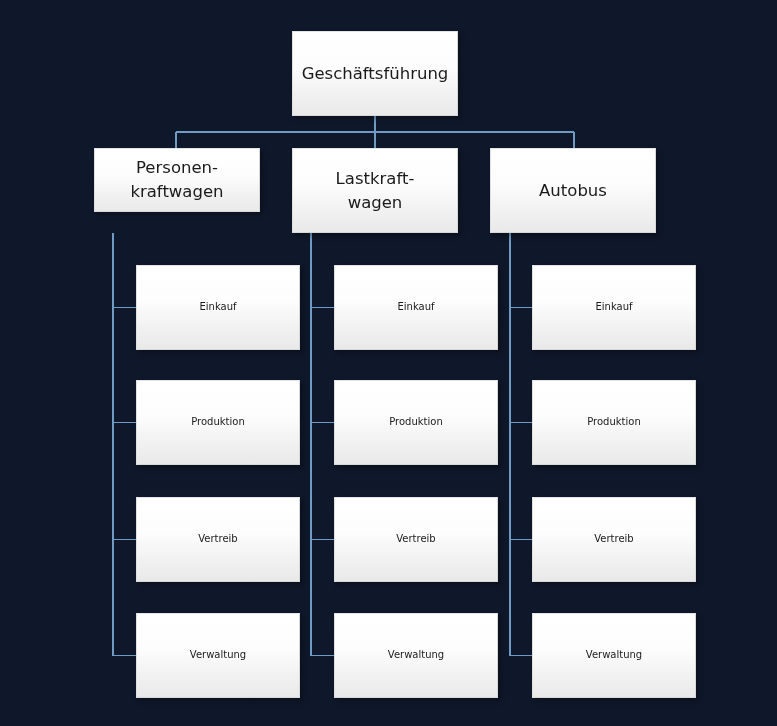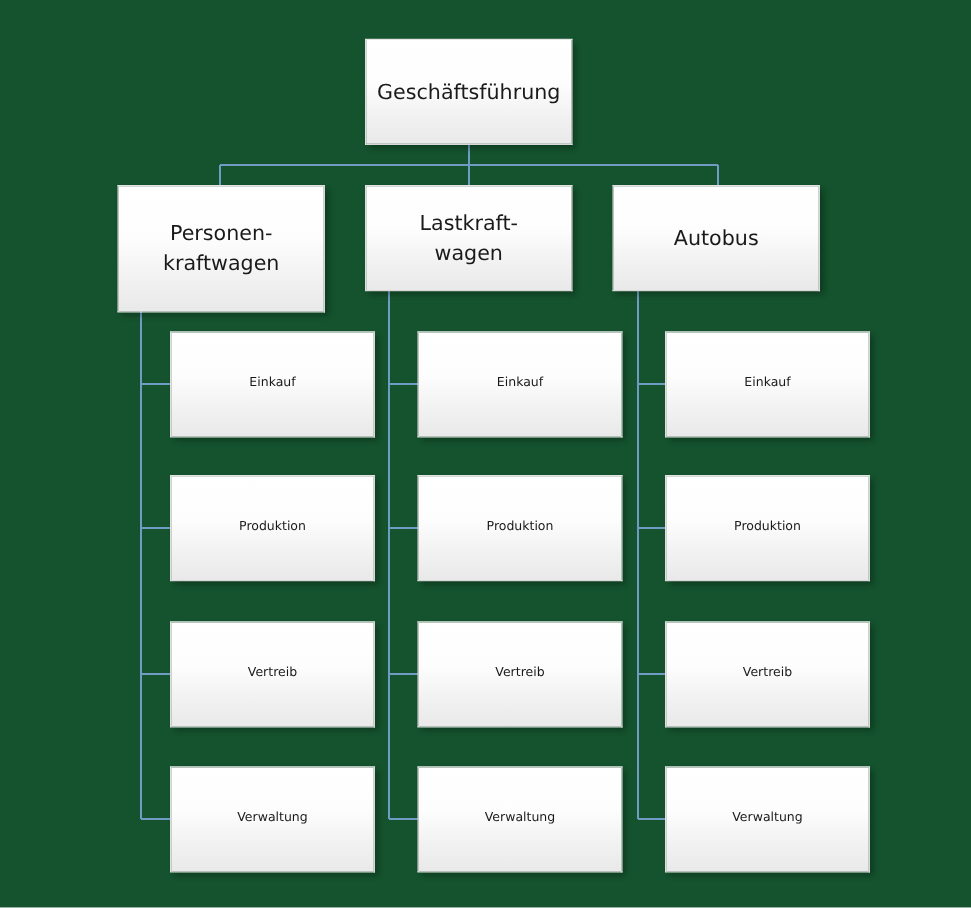--- a/index.html
+++ b/index.html
@@ -7,21 +7,21 @@
     padding: 0;
     background: #ffffff;
   }
   body {
     font-family: "DejaVu Sans", "Liberation Sans", sans-serif;
   }
   #chart-root {
     position: relative;
     width: 777px;
     height: 726px;
-    background: #14532d;
+    background: #0f172a;
     overflow: hidden;
   }
   #connector-layer {
     position: absolute;
     left: 0;
     top: 0;
     width: 777px;
     height: 726px;
     pointer-events: none;
   }
@@ -82,21 +82,21 @@
       <line x1="510" y1="307.5" x2="532" y2="307.5" stroke="#6f9bc4" stroke-width="1.6" shape-rendering="crispEdges"></line>
       <line x1="510" y1="422.5" x2="532" y2="422.5" stroke="#6f9bc4" stroke-width="1.6" shape-rendering="crispEdges"></line>
       <line x1="510" y1="539.5" x2="532" y2="539.5" stroke="#6f9bc4" stroke-width="1.6" shape-rendering="crispEdges"></line>
       <line x1="510" y1="655.5" x2="532" y2="655.5" stroke="#6f9bc4" stroke-width="1.6" shape-rendering="crispEdges"></line>
     </svg>
 
   <div class="node level-1" id="node-root" style="left: 292px; top: 31px; width: 166px; height: 85px;">
     <span class="node-label">Geschäftsführung</span>
   </div>
 
-  <div class="node level-2" id="node-div-0" style="left: 94px; top: 148px; width: 166px; height: 102px;">
+  <div class="node level-2" id="node-div-0" style="left: 94px; top: 148px; width: 166px; height: 64px;">
     <span class="node-label">Personen-
 kraftwagen</span>
   </div>
   <div class="node level-2" id="node-div-1" style="left: 292px; top: 148px; width: 166px; height: 85px;">
     <span class="node-label">Lastkraft-
 wagen</span>
   </div>
   <div class="node level-2" id="node-div-2" style="left: 490px; top: 148px; width: 166px; height: 85px;">
     <span class="node-label">Autobus</span>
   </div>

